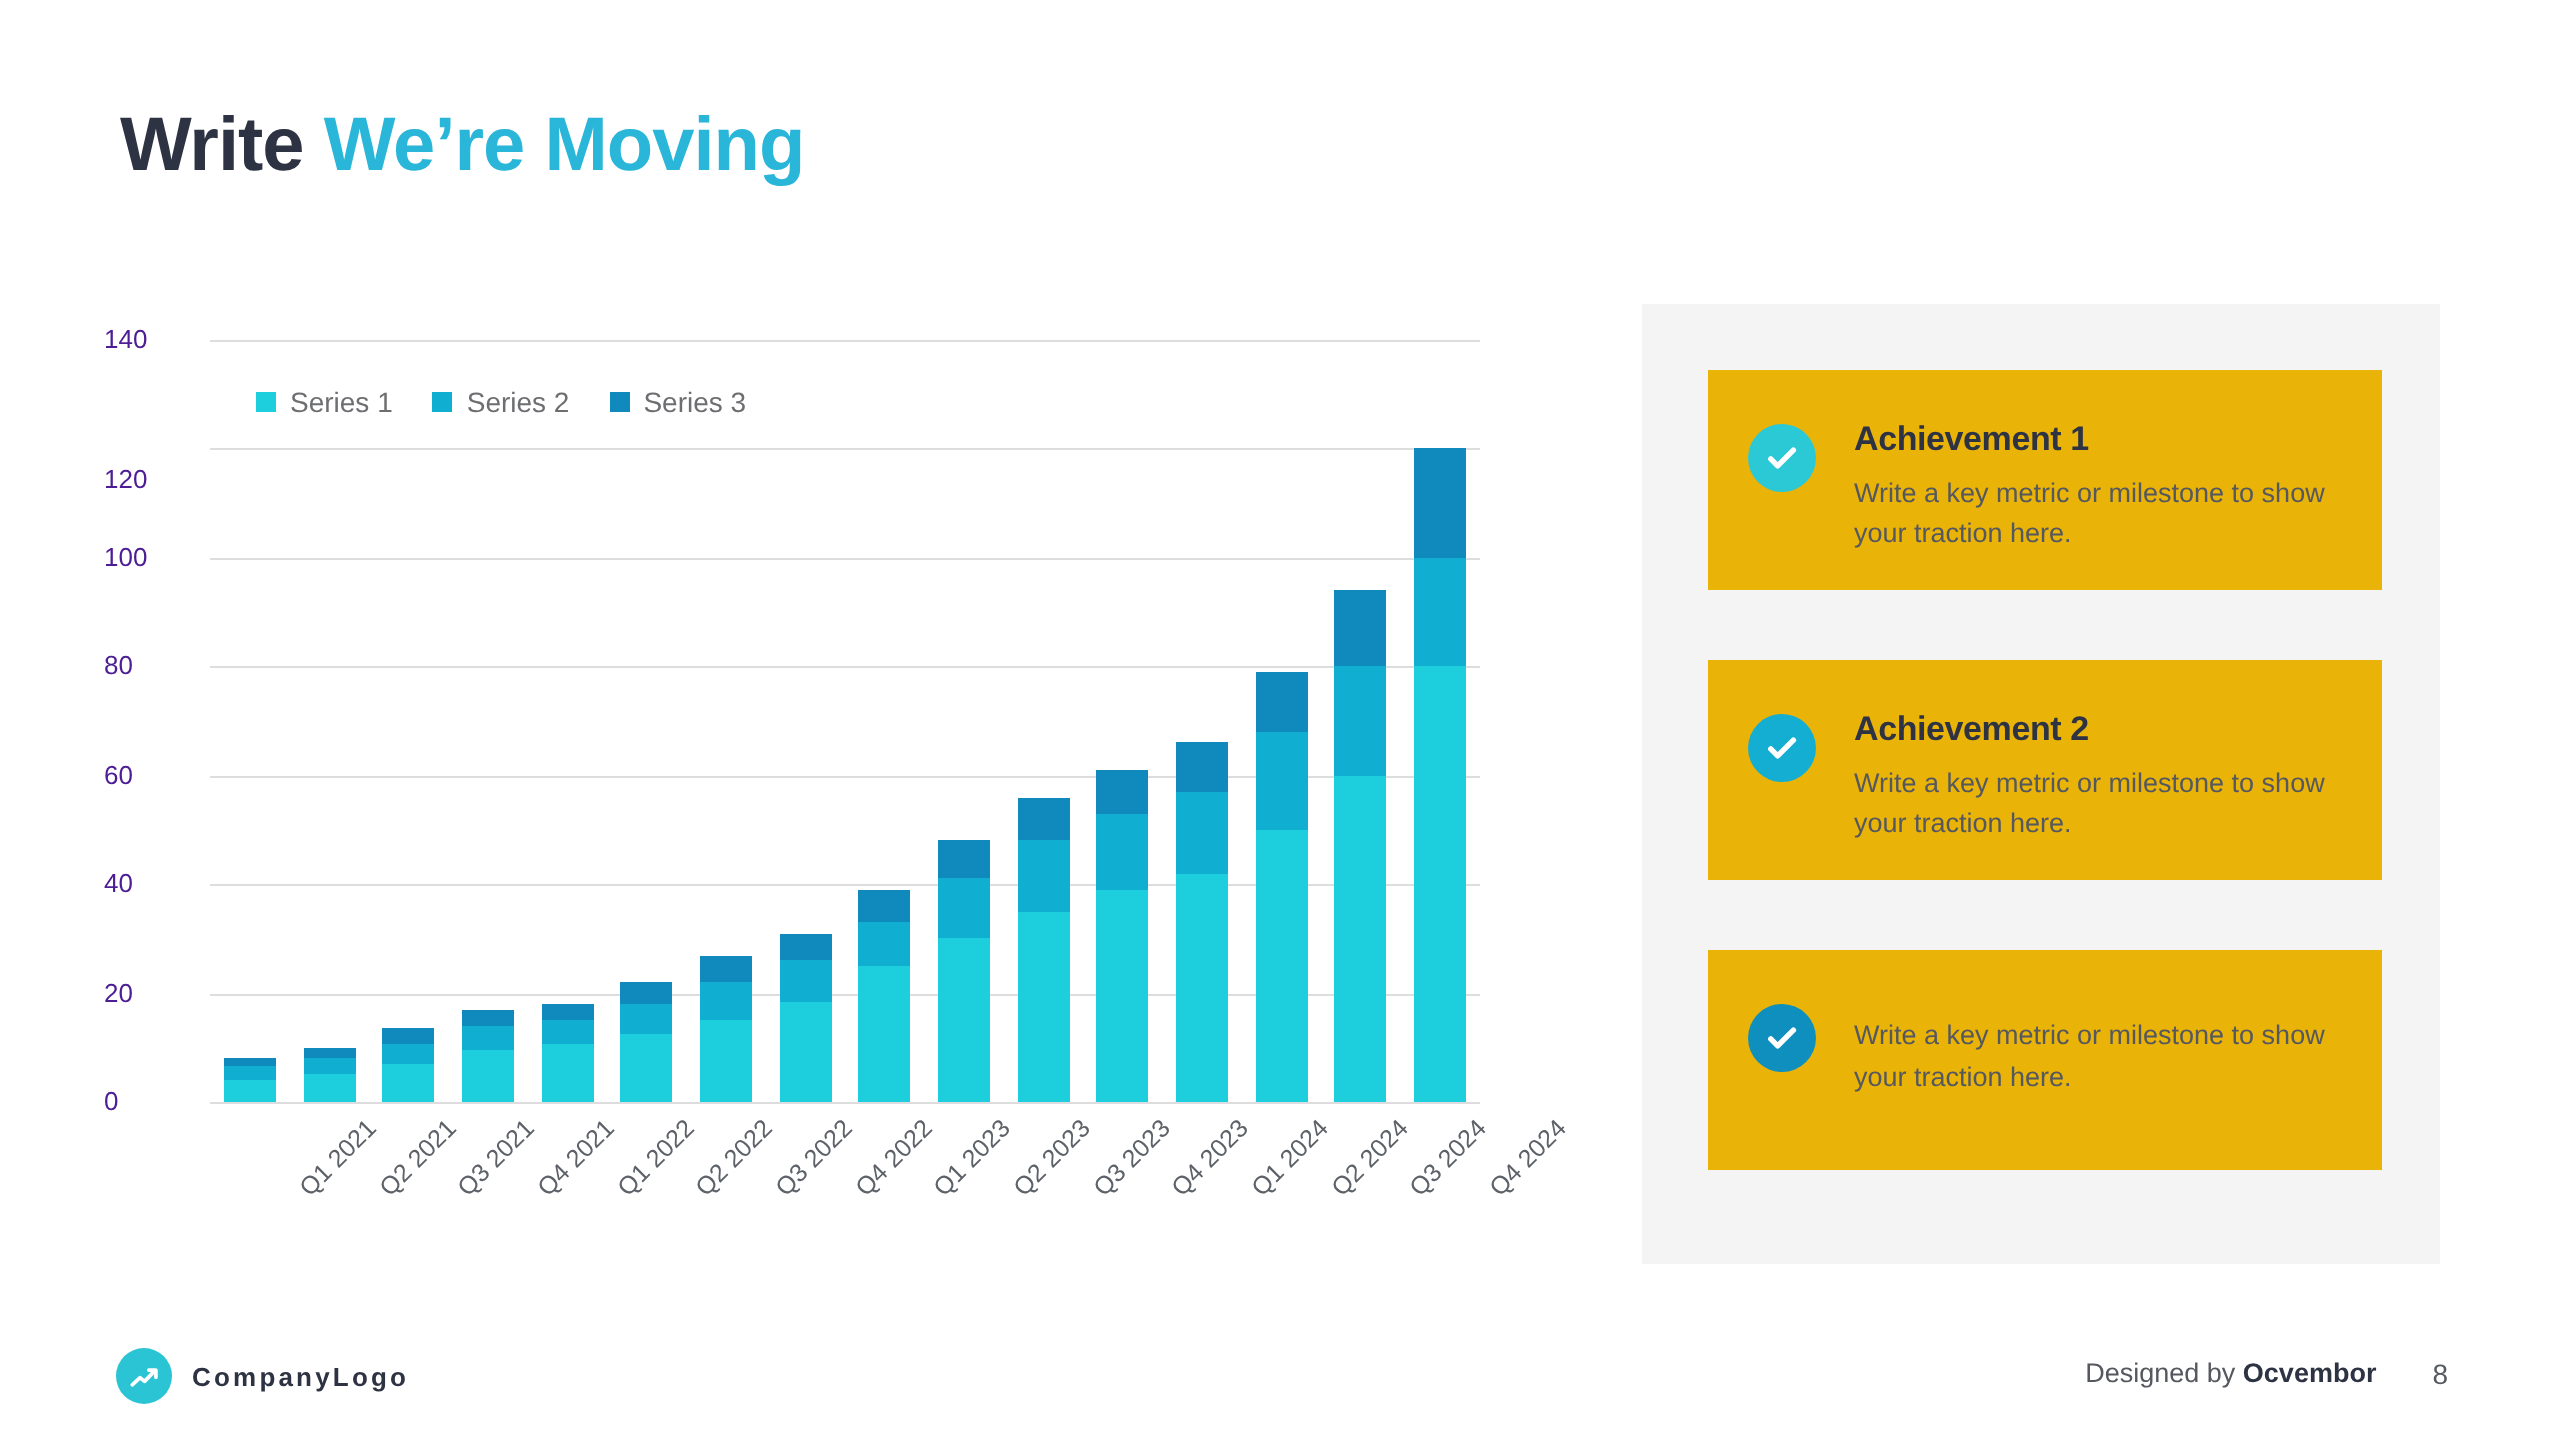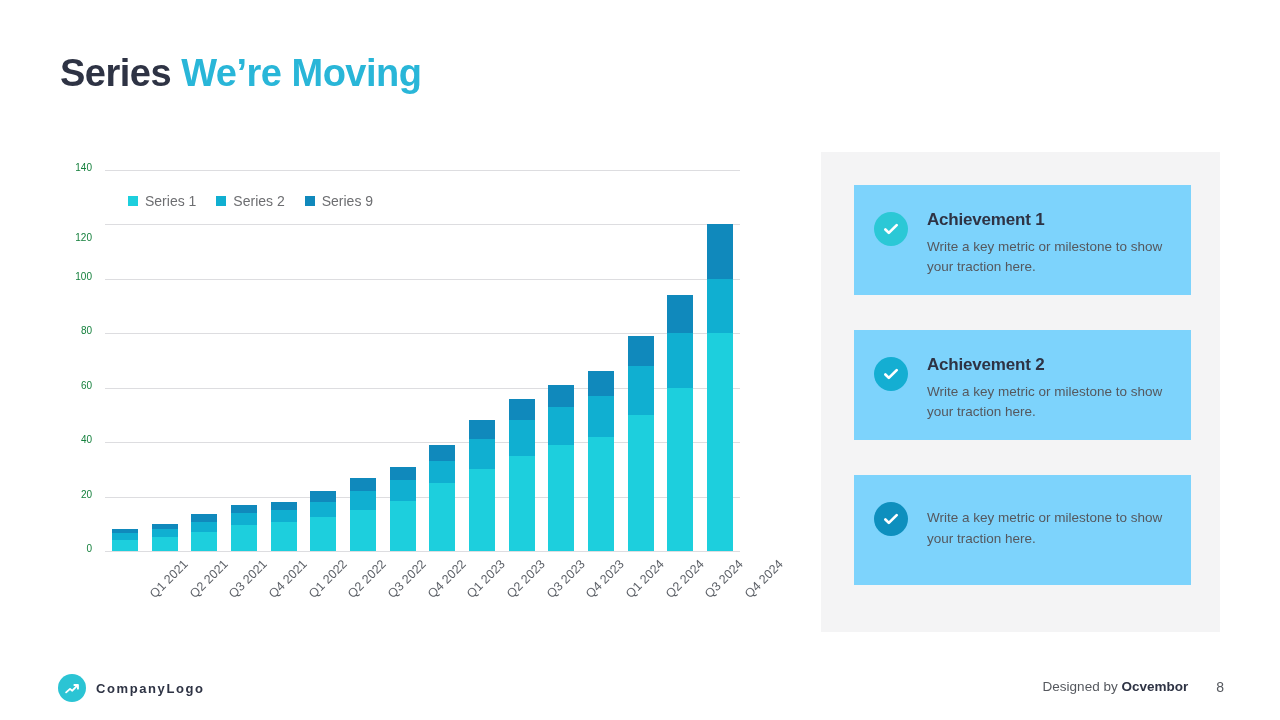--- a/index.html
+++ b/index.html
@@ -24,21 +24,21 @@
   #chart { position: absolute; left: 60px; top: 160px; width: 690px; height: 470px; }
 
   .plot { position: absolute; left: 45px; top: 10px; width: 635px; height: 381px; }
 
   .gridline {
     position: absolute; left: 0; width: 635px; height: 1px;
     background: #DDDDE0;
   }
   .axis-label {
     position: absolute; right: 648px; width: 40px;
-    text-align: right; font-size: 10px; color: #15803d;
+    text-align: left; font-size: 13px; color: #4c1d95;
     transform: translateY(-8px);
   }
 
   .bars {
     position: absolute; left: 0; bottom: 0; width: 635px; height: 381px;
   }
   .bar-group {
     position: absolute; bottom: 0; width: 26px;
     display: flex; flex-direction: column; justify-content: flex-end;
   }
@@ -60,21 +60,21 @@
   .swatch { width: 10px; height: 10px; display: block; }
   .legend-text { font-size: 14px; color: #6D6E71; }
 
   
   #panel {
     position: absolute; left: 821px; top: 152px;
     width: 399px; height: 480px; background: #F4F4F5;
   }
   .card {
     position: absolute; left: 33px; width: 337px; height: 110px;
-    background: #7dd3fc;
+    background: #eab308;
     display: flex; align-items: flex-start;
     padding: 25px 20px 0 20px;
   }
   .card.c1 { top: 33px; }
   .card.c2 { top: 178px; }
   .card.c3 { top: 323px; }
 
   .check {
     flex: 0 0 auto; width: 34px; height: 34px; border-radius: 50%;
     display: flex; align-items: center; justify-content: center;
@@ -113,21 +113,21 @@
   #footer-right .by { white-space: nowrap; }
   #footer-right .by b { color: #2E3344; }
   .page-num { font-size: 14px; color: #55585E; }
 </style>
 </head>
 <body>
 
 <div id="slide">
 
   <div class="title">
-    <span class="dark">Series </span><span class="accent">We’re Moving</span>
+    <span class="dark">Write </span><span class="accent">We’re Moving</span>
   </div>
 
   <div id="chart">
     <div class="plot">
       <div id="gridlines">
           <div class="gridline" style="top: 0px;"></div>
           <div class="gridline" style="top: 54.4286px;"></div>
           <div class="gridline" style="top: 108.857px;"></div>
           <div class="gridline" style="top: 163.286px;"></div>
           <div class="gridline" style="top: 217.714px;"></div>
@@ -250,21 +250,21 @@
         <div class="legend-item">
           <span class="swatch" style="background: rgb(29, 207, 221);"></span>
           <span class="legend-text">Series 1</span>
         </div>
         <div class="legend-item">
           <span class="swatch" style="background: rgb(16, 175, 209);"></span>
           <span class="legend-text">Series 2</span>
         </div>
         <div class="legend-item">
           <span class="swatch" style="background: rgb(16, 137, 188);"></span>
-          <span class="legend-text">Series 9</span>
+          <span class="legend-text">Series 3</span>
         </div>
       </div>
   </div>
 
   <div id="panel">
 
     <div class="card c1">
       <span class="check" style="background: rgb(43, 200, 214);">
         <svg viewBox="0 0 24 24" aria-hidden="true">
             <path d="M4.5 12.6l4.6 4.6L19.6 6.8" fill="none" stroke="#ffffff" stroke-width="3.6" stroke-linecap="round" stroke-linejoin="round"></path>

